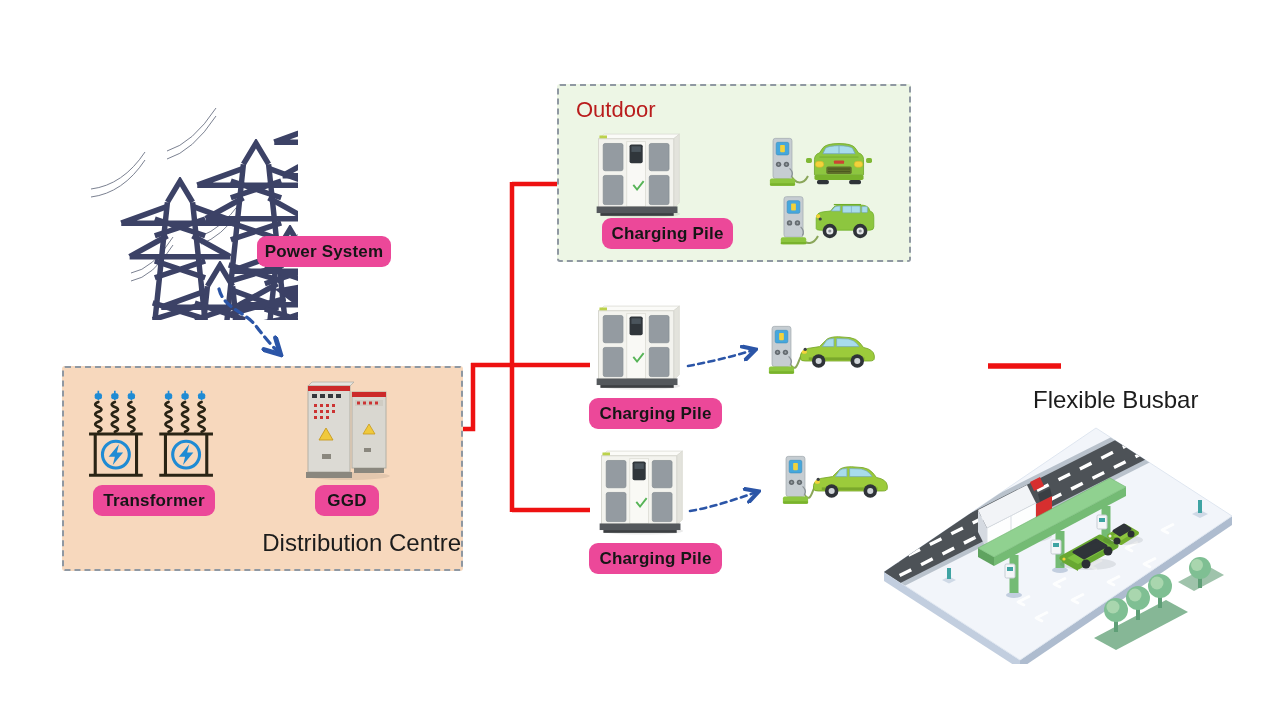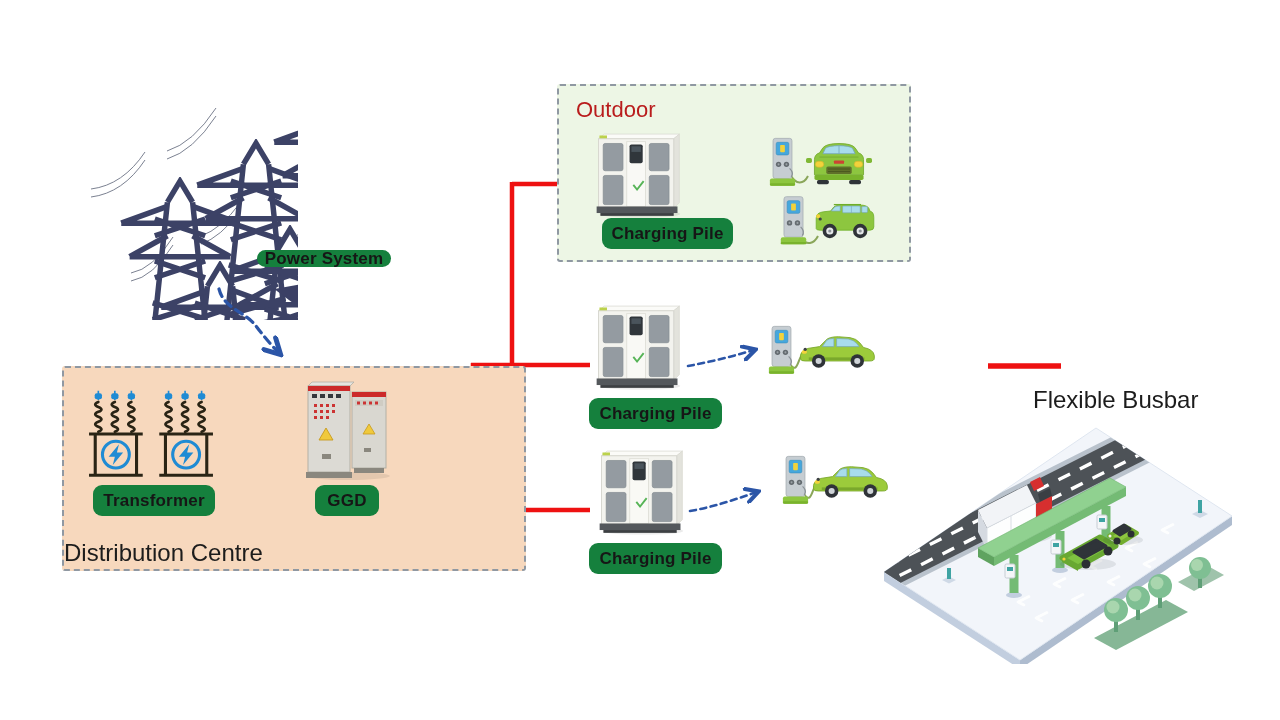--- a/index.html
+++ b/index.html
@@ -4,21 +4,21 @@
 <style>
   * { margin:0; padding:0; box-sizing:border-box; }
   html,body { background:#ffffff; }
   body { font-family:"Liberation Sans", sans-serif; }
   .canvas { position:relative; width:1280px; height:720px; background:#ffffff; overflow:hidden; }
   .abs { position:absolute; }
   svg { display:block; }
 
   .tag {
     position:absolute; display:flex; align-items:center; justify-content:center;
-    background:#15803d; border-radius:9px; font-weight:700; font-size:17px;
+    background:#ec4899; border-radius:9px; font-weight:700; font-size:17px;
     color:#161616; letter-spacing:0.2px;
   }
   .box { position:absolute; border:2.5px dashed #8f98a2; border-radius:3px; }
   .box.dist { background:#f7d8bd; }
   .box.outdoor { background:#edf6e5; }
   .big-title { position:absolute; font-size:24px; color:#1c1c1c; }
   .mid-title { position:absolute; font-size:22px; color:#b91c1c; }
 </style>
 </head>
 <body>
@@ -215,32 +215,32 @@
       <path d="M988,366 H1061" stroke-width="5.5"></path>
     </g>
     <g stroke="#2b55a7" fill="none" stroke-linecap="round">
       <path d="M219,289 C224,309 246,312 256,326 C262,334 271,345 279,353" stroke-width="3.2" stroke-dasharray="8 5.5" marker-end="url(#arrowBlue)"></path>
       <path d="M686,184 C708,177 736,177 757,181" stroke-width="2.6" stroke-dasharray="6 4.5" marker-end="url(#arrowBlue)"></path>
       <path d="M688,366 C710,362 734,356 754,350" stroke-width="2.6" stroke-dasharray="6 4.5" marker-end="url(#arrowBlue)"></path>
       <path d="M690,511 C714,507 736,499 757,492" stroke-width="2.6" stroke-dasharray="6 4.5" marker-end="url(#arrowBlue)"></path>
     </g>
   </svg>
 
-  <div class="tag" style="left:257px; top:250px; width:134px; height:17px;">Power System</div>
-
-  <div class="box dist" style="left:62px; top:366px; width:464px; height:205px;">
+  <div class="tag" style="left:257px; top:236px; width:134px; height:31px;">Power System</div>
+
+  <div class="box dist" style="left:62px; top:366px; width:401px; height:205px;">
     <svg class="abs" style="left:24px; top:22px;" width="126" height="90" viewBox="0 0 122 86">
         <use href="#transformer"></use>
       </svg>
     <div class="tag" style="left:29px; top:117px; width:122px; height:31px;">Transformer</div>
     <svg class="abs" style="left:238px; top:10px;" width="92" height="102" viewBox="0 0 92 102">
         <use href="#ggd"></use>
       </svg>
     <div class="tag" style="left:251px; top:117px; width:64px; height:31px;">GGD</div>
-    <div class="big-title" style="left:0; right:0; bottom:2px; text-align:left;">Distribution Centre</div>
+    <div class="big-title" style="left:0; right:0; bottom:12px; text-align:right;">Distribution Centre</div>
   </div>
 
   <div class="box outdoor" style="left:557px; top:84px; width:354px; height:178px;">
     <div class="mid-title" style="left:17px; top:11px;">Outdoor</div>
   </div>
 
   <svg class="abs" style="left:591px; top:131px;" width="94" height="87" viewBox="0 0 100 92">
       <use href="#pile"></use>
     </svg>
   <svg class="abs" style="left:591px; top:303px;" width="94" height="87" viewBox="0 0 100 92">

